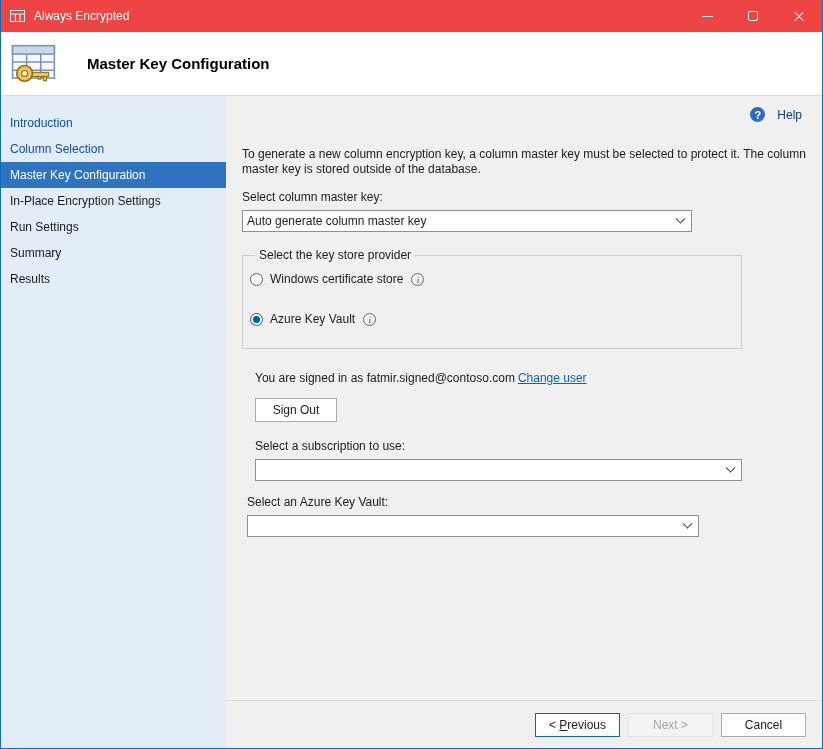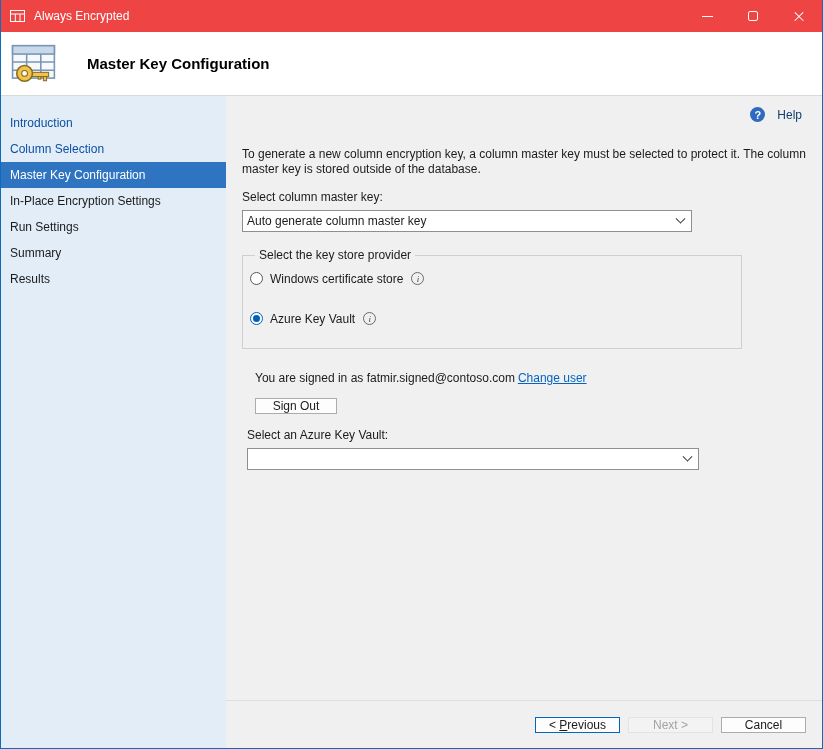--- a/index.html
+++ b/index.html
@@ -43,32 +43,32 @@
   .intro{width:568px;line-height:15px;margin-bottom:13px}
   .field-label{margin-bottom:6px}
 
   .combo{height:22px;background:#fff;border:1px solid #8F8F8F;display:flex;align-items:center;padding:0 2px 0 4px;cursor:pointer}
   .combo-value{flex:1;white-space:nowrap;overflow:hidden}
   .combo-arrow{width:18px;display:flex;align-items:center;justify-content:center}
   .chev{display:block;width:7px;height:7px;border-right:1px solid #3a3a3a;border-bottom:1px solid #3a3a3a;transform:rotate(45deg) translate(-2px,-2px)}
 
   .groupbox{margin-top:16px;width:500px;border:1px solid #CFCFCF;padding:10px 10px 22px 6px}
   .groupbox legend{padding:0 4px;margin-left:6px;font-size:12px}
-  .radio-row{display:flex;align-items:flex-start;margin-left:1px}
+  .radio-row{display:flex;align-items:flex-end;margin-left:1px}
   .radio-row + .radio-row{margin-top:26px}
   .radio{width:13px;height:13px;border-radius:50%;border:1px solid #595959;background:#fff;display:flex;align-items:center;justify-content:center;flex:0 0 13px;cursor:pointer}
   .radio.checked{border-color:#005FB8}
   .radio .dot{width:7px;height:7px;border-radius:50%;background:#005FB8}
   .radio-label{margin-left:7px}
   .info-icon{margin-left:8px;width:13px;height:13px;border-radius:50%;border:1px solid #6A6A6A;color:#454545;font-size:9px;font-style:italic;font-family:"Liberation Serif",serif;display:flex;align-items:center;justify-content:center;cursor:pointer}
 
   .signin{margin:22px 0 0 13px}
   .link{color:#0563C1;text-decoration:underline;cursor:pointer;margin-left:3px}
 
-  .btn{font-family:inherit;font-size:12px;height:16px;background:#FDFDFD;border:1px solid #ACACAC;cursor:pointer;color:#1b1b1b}
+  .btn{font-family:inherit;font-size:12px;height:24px;background:#FDFDFD;border:1px solid #ACACAC;cursor:pointer;color:#1b1b1b}
   .signout{margin:13px 0 0 13px;width:82px}
 
   .sub-block{margin:17px 0 0 13px}
   .vault-block{margin:14px 0 0 5px}
 
   .footer{flex:0 0 48px;border-top:1px solid #DFDFDF;display:flex;align-items:center;justify-content:flex-end;gap:8px;padding-right:16px;background:#F0F0F0}
   .footer .btn{width:85px}
   .btn.primary{border-color:#0067C0}
   .btn.disabled{background:#F3F3F3;border-color:#E3E3E3;color:#A3A3A3;cursor:default}
   .ul{text-decoration:underline}
@@ -165,20 +165,29 @@
               </div>
             </div>
         </fieldset>
 
         <div class="signin">
           <span>You are signed in as fatmir.signed@contoso.com</span><a class="link">Change user</a>
         </div>
 
         <button class="btn signout">Sign Out</button>
 
+        <div class="sub-block">
+          <div class="field-label">Select a subscription to use:</div>
+          <div class="combo" style="width:487px">
+            <span class="combo-value"></span>
+            <span class="combo-arrow">
+                <i class="chev"></i>
+              </span>
+          </div>
+        </div>
 
         <div class="vault-block">
           <div class="field-label">Select an Azure Key Vault:</div>
           <div class="combo" style="width:452px">
             <span class="combo-value"></span>
             <span class="combo-arrow">
                 <i class="chev"></i>
               </span>
           </div>
         </div>

